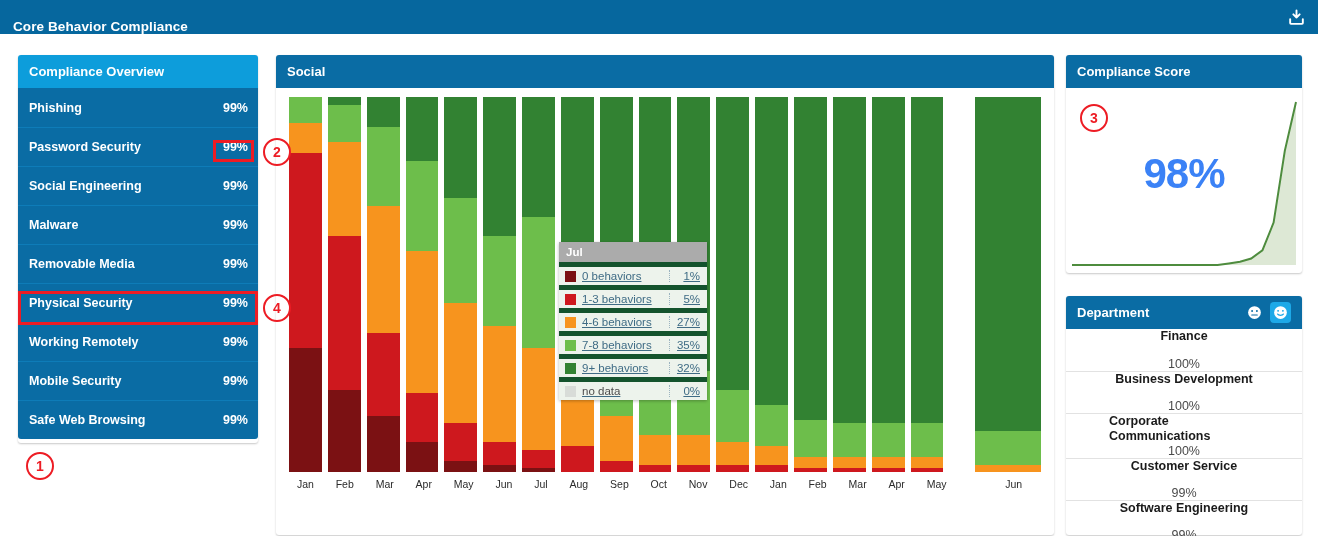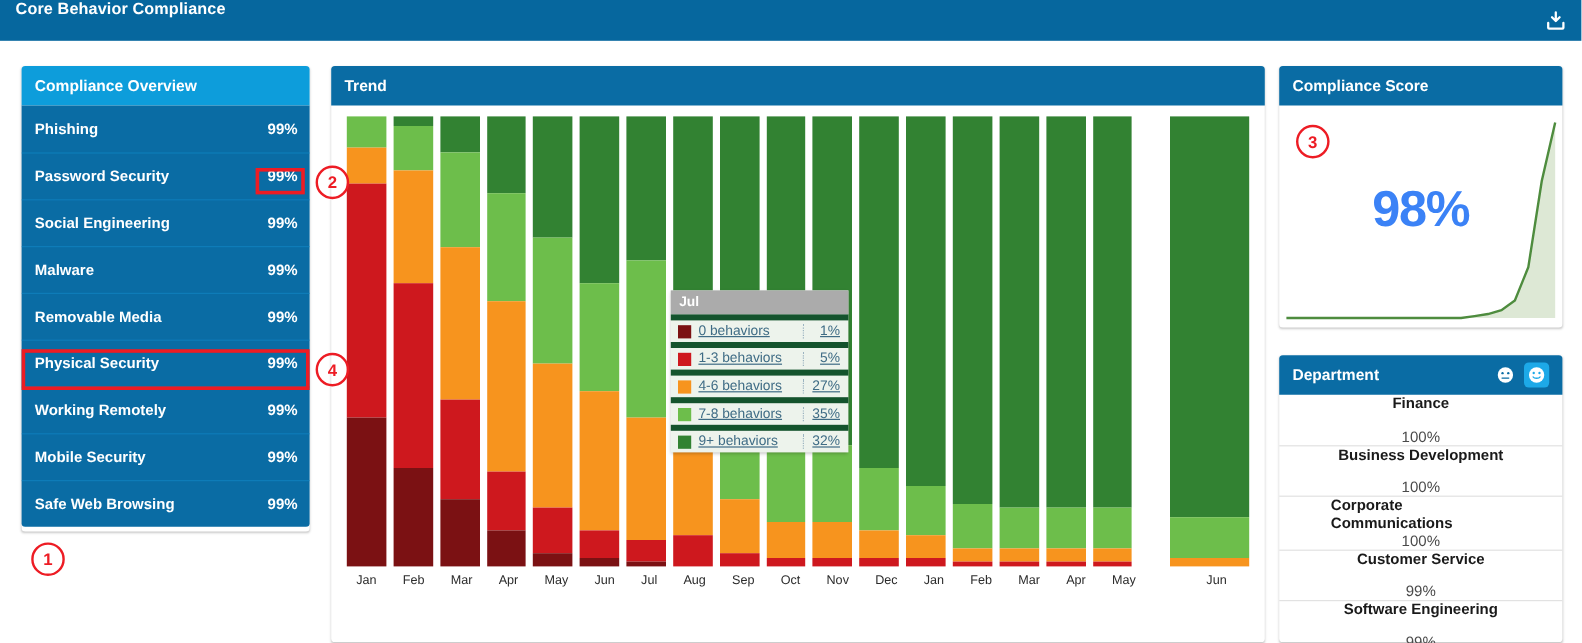--- a/index.html
+++ b/index.html
@@ -7,21 +7,21 @@
     width: 1318px; height: 536px;
     background: #ffffff;
     font-family: "Liberation Sans", sans-serif;
     overflow: hidden;
   }
   #app { position: relative; width: 1318px; height: 536px; background:#fff; }
 
   
   .topbar {
     position:absolute; left:0; top:0; width:1318px; height:34px;
-    background:#06679E; display:flex; align-items:flex-start;
+    background:#06679E; display:flex; align-items:flex-end;
   }
   .topbar-title {
     color:#fff; font-size:13.5px; font-weight:bold; letter-spacing:.1px;
     margin-left:13px;
   }
   .download-btn {
     position:absolute; right:10px; top:6px; width:24px; height:22px;
     display:flex; align-items:center; justify-content:center; cursor:pointer;
   }
 
@@ -165,21 +165,21 @@
         </div>
         <div class="ov-row">
           <span class="ov-label">Safe Web Browsing</span>
           <span class="ov-value">99%</span>
         </div>
       </div>
   </div>
 
   <div class="card" id="trend">
     <div class="card-head">
-      <span class="card-head-title">Trend</span>
+      <span class="card-head-title">Social</span>
     </div>
     <div class="chart-area">
       <div class="bars" id="bars">
           <div class="bar-slot" style="flex: 1 0 auto; padding: 0px 3px;">
             <div class="bar">
               <div class="seg" style="height: 7%; background: rgb(109, 190, 75);"></div>
               <div class="seg" style="height: 8%; background: rgb(247, 148, 30);"></div>
               <div class="seg" style="height: 52%; background: rgb(206, 24, 30);"></div>
               <div class="seg" style="height: 33%; background: rgb(123, 17, 19);"></div>
             </div>
@@ -367,20 +367,25 @@
             </div>
             <div class="tt-row">
               <span class="tt-sw" style="background: rgb(109, 190, 75);"></span>
               <span class="tt-name">7-8 behaviors</span>
               <span class="tt-val">35%</span>
             </div>
             <div class="tt-row">
               <span class="tt-sw" style="background: rgb(50, 130, 50);"></span>
               <span class="tt-name">9+ behaviors</span>
               <span class="tt-val">32%</span>
+            </div>
+            <div class="tt-row nodata">
+              <span class="tt-sw" style="background: rgb(216, 220, 216);"></span>
+              <span class="tt-name">no data</span>
+              <span class="tt-val">0%</span>
             </div>
           </div>
       </div>
     </div>
   </div>
 
   <div class="card" id="score">
     <div class="card-head">
       <span class="card-head-title">Compliance Score</span>
     </div>

